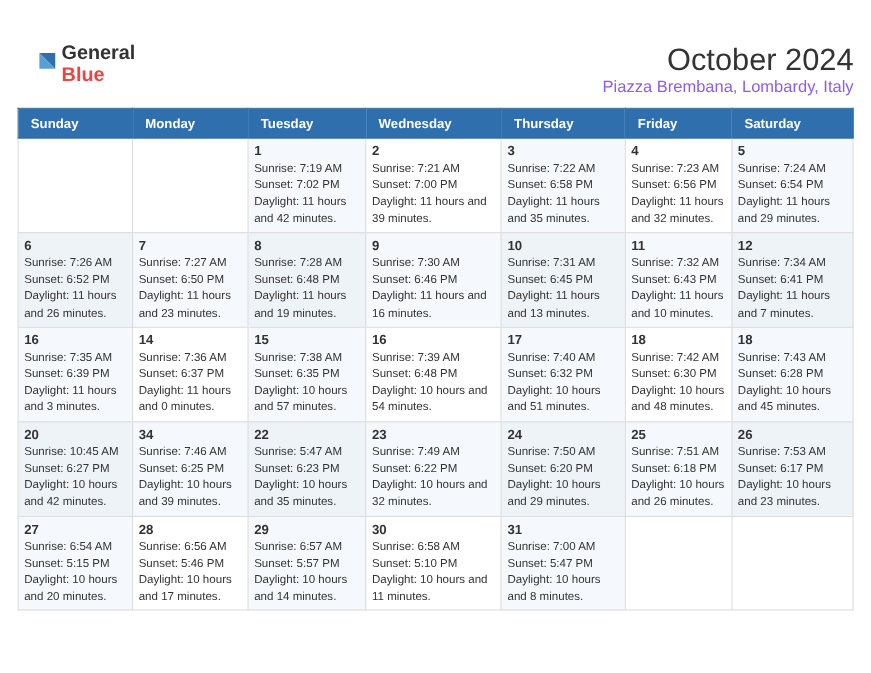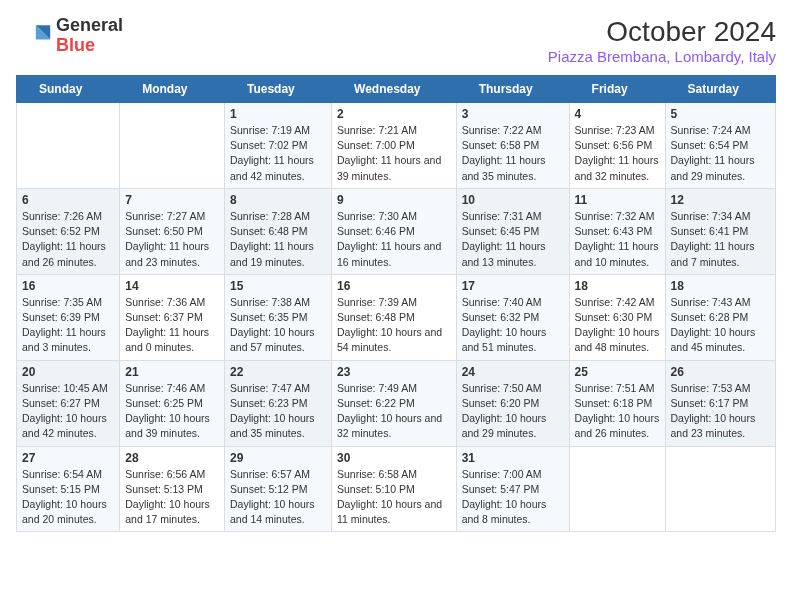--- a/index.html
+++ b/index.html
@@ -8,20 +8,21 @@
       background: #fff;
       width: 792px;
       min-height: 612px;
       padding: 16px;
     }
     .header-section {
       display: flex;
       justify-content: space-between;
       align-items: flex-start;
       margin-bottom: 10px;
+      margin-top: 23px;
     }
     .logo {
       display: flex;
       align-items: center;
       gap: 4px;
     }
     .logo-text {
       font-size: 18px;
       font-weight: bold;
       line-height: 1.1;
@@ -46,21 +47,21 @@
     }
     table {
       width: 100%;
       border-collapse: collapse;
       font-size: 11px;
     }
     th {
       background-color: #2f6fad;
       color: #fff;
       text-align: left;
-      padding: 6px 22px;
+      padding: 6px 11px;
       font-size: 12px;
       font-weight: bold;
       border: 1px solid #2f6fad;
     }
     td {
       border: 1px solid #ddd;
       vertical-align: top;
       padding: 4px 5px;
       height: 80px;
       color: #333;
@@ -246,28 +247,28 @@
         </td>
       </tr>
       <tr class="row-alt">
         <td>
           <span class="day-num">20</span>
           <div class="day-info">Sunrise: 10:45 AM
 Sunset: 6:27 PM
 Daylight: 10 hours and 42 minutes.</div>
         </td>
         <td>
-          <span class="day-num">21</span>
+          <span class="day-num">34</span>
           <div class="day-info">Sunrise: 7:46 AM
 Sunset: 6:25 PM
 Daylight: 10 hours and 39 minutes.</div>
         </td>
         <td>
           <span class="day-num">22</span>
-          <div class="day-info">Sunrise: 7:47 AM
+          <div class="day-info">Sunrise: 5:47 AM
 Sunset: 6:23 PM
 Daylight: 10 hours and 35 minutes.</div>
         </td>
         <td>
           <span class="day-num">23</span>
           <div class="day-info">Sunrise: 7:49 AM
 Sunset: 6:22 PM
 Daylight: 10 hours and 32 minutes.</div>
         </td>
         <td>
@@ -292,27 +293,27 @@
       <tr>
         <td>
           <span class="day-num">27</span>
           <div class="day-info">Sunrise: 6:54 AM
 Sunset: 5:15 PM
 Daylight: 10 hours and 20 minutes.</div>
         </td>
         <td>
           <span class="day-num">28</span>
           <div class="day-info">Sunrise: 6:56 AM
-Sunset: 5:13 PM
+Sunset: 5:46 PM
 Daylight: 10 hours and 17 minutes.</div>
         </td>
         <td>
           <span class="day-num">29</span>
           <div class="day-info">Sunrise: 6:57 AM
-Sunset: 5:12 PM
+Sunset: 5:57 PM
 Daylight: 10 hours and 14 minutes.</div>
         </td>
         <td>
           <span class="day-num">30</span>
           <div class="day-info">Sunrise: 6:58 AM
 Sunset: 5:10 PM
 Daylight: 10 hours and 11 minutes.</div>
         </td>
         <td>
           <span class="day-num">31</span>

